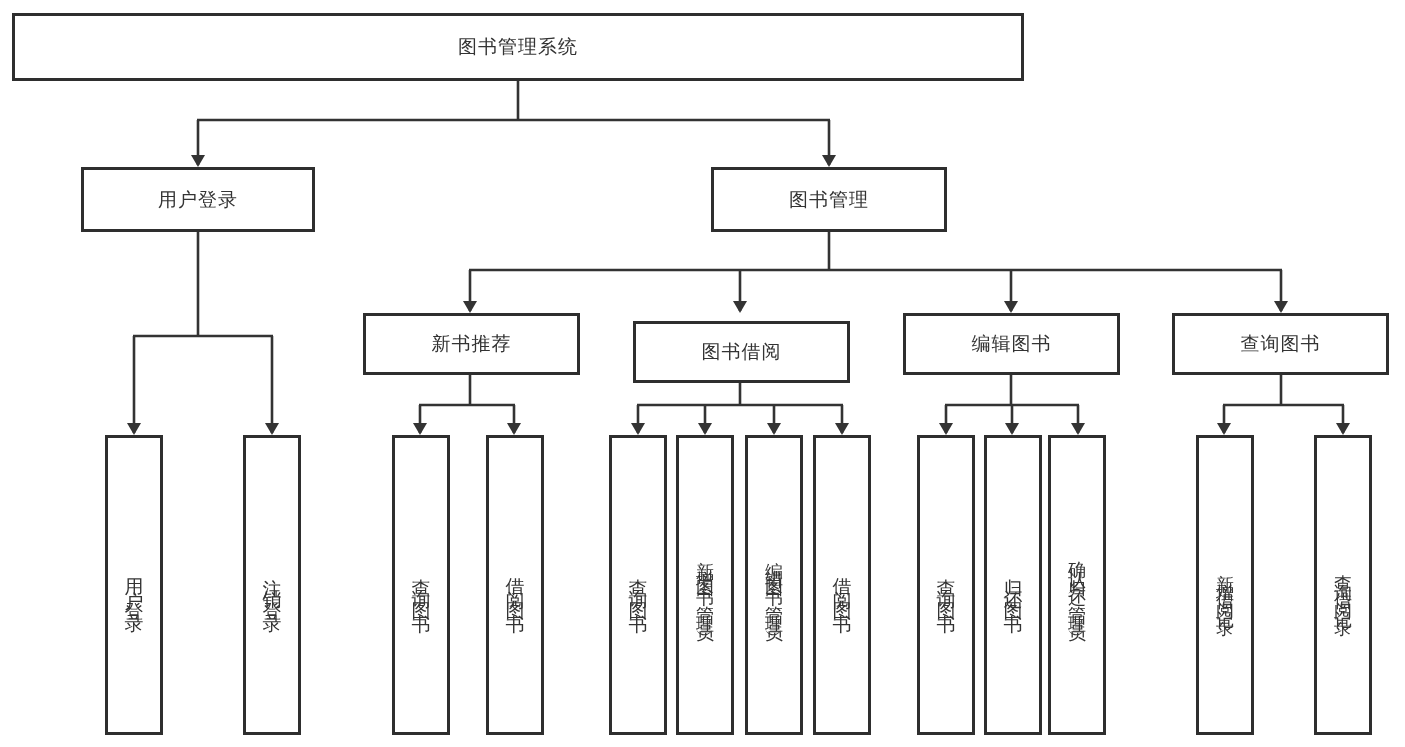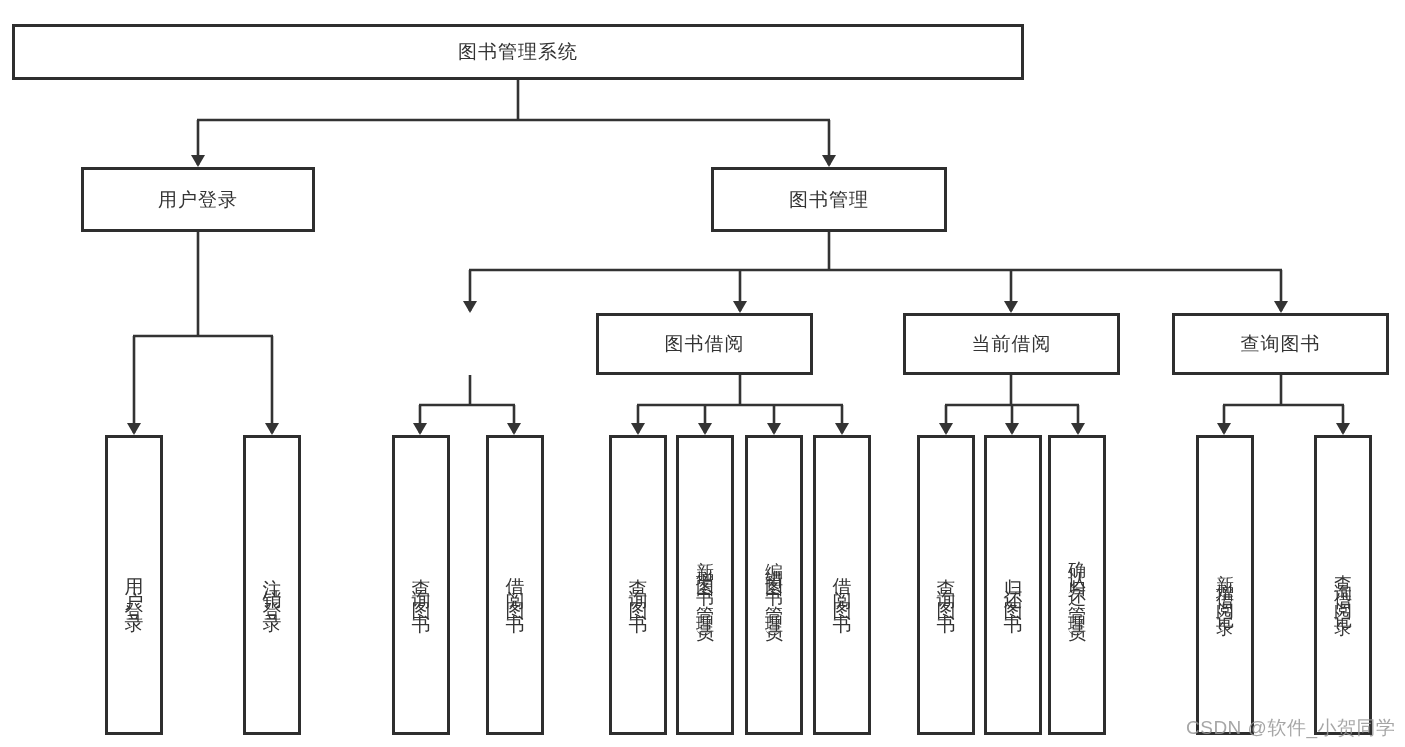--- a/index.html
+++ b/index.html
@@ -11,27 +11,27 @@
   .node{
     position:absolute;box-sizing:border-box;background:#ffffff;
     border:3px solid #2e2e2e;display:flex;align-items:center;justify-content:center;
     font-size:19px;letter-spacing:1px;color:#333333;z-index:2;
   }
   .vnode{
     writing-mode:vertical-rl;letter-spacing:12px;line-height:52px;
     padding-top:4px;text-align:center;
   }
   
-  .n-root{left:12px;top:24px;width:1012px;height:56px;text-align:center;}
+  .n-root{left:12px;top:13px;width:1012px;height:68px;text-align:center;}
   
   .n-l2-0{left:81px;top:167px;width:234px;height:65px;}
   .n-l2-1{left:711px;top:167px;width:236px;height:65px;font-family:Liberation Mono, monospace;}
   
   .n-l3{top:313px;width:217px;height:62px;}
-  .n-l3-0{left:363px;} .n-l3-1{left:596px;} .n-l3-2{left:903px;} .n-l3-3{left:1172px;}
+  .n-l3-0{left:363px;} .n-l3-1{left:633px;margin-top:8px;} .n-l3-2{left:903px;} .n-l3-3{left:1172px;}
   
   .leaf{top:435px;width:58px;height:300px;}
   .lf-a0{left:105px;} .lf-a1{left:243px;}
   .lf-b0{left:392px;} .lf-b1{left:486px;}
   .lf-c0{left:609px;} .lf-c1{left:676px;} .lf-c2{left:745px;} .lf-c3{left:813px;}
   .lf-d0{left:917px;} .lf-d1{left:984px;} .lf-d2{left:1048px;}
   .lf-e0{left:1196px;} .lf-e1{left:1314px;}
   .leaf.long{letter-spacing:9px;line-height:50px;font-size:18px;}
   .watermark{
     position:absolute;left:1186px;top:715px;z-index:5;font-size:19px;
@@ -91,36 +91,36 @@
       <line x1="1224" y1="405" x2="1224" y2="433" marker-end="url(#arr)"></line>
       <line x1="1343" y1="405" x2="1343" y2="433" marker-end="url(#arr)"></line>
     </g>
   </svg>
 
   <div class="node n-root">图书管理系统</div>
 
   <div class="node n-l2-0">用户登录</div>
   <div class="node n-l2-1">图书管理</div>
 
+  <div class="node n-l3 n-l3-0">新书推荐</div>
   <div class="node n-l3 n-l3-1">图书借阅</div>
-  <div class="node n-l3 n-l3-2">当前借阅</div>
+  <div class="node n-l3 n-l3-2">编辑图书</div>
   <div class="node n-l3 n-l3-3">查询图书</div>
 
   <div class="node vnode leaf lf-a0">用户登录</div>
   <div class="node vnode leaf lf-a1">注销登录</div>
 
   <div class="node vnode leaf lf-b0">查询图书</div>
   <div class="node vnode leaf lf-b1">借阅图书</div>
 
   <div class="node vnode leaf lf-c0">查询图书</div>
   <div class="node vnode leaf long lf-c1">新增图书（管理员）</div>
   <div class="node vnode leaf long lf-c2">编辑图书（管理员）</div>
   <div class="node vnode leaf lf-c3">借阅图书</div>
 
   <div class="node vnode leaf lf-d0">查询图书</div>
   <div class="node vnode leaf lf-d1">归还图书</div>
   <div class="node vnode leaf long lf-d2">确认归还（管理员）</div>
 
   <div class="node vnode leaf long lf-e0">新增借阅记录</div>
   <div class="node vnode leaf long lf-e1">查询借阅记录</div>
 
-  <div class="watermark">CSDN @软件_小贺同学</div>
 </div>
 
 </body></html>

